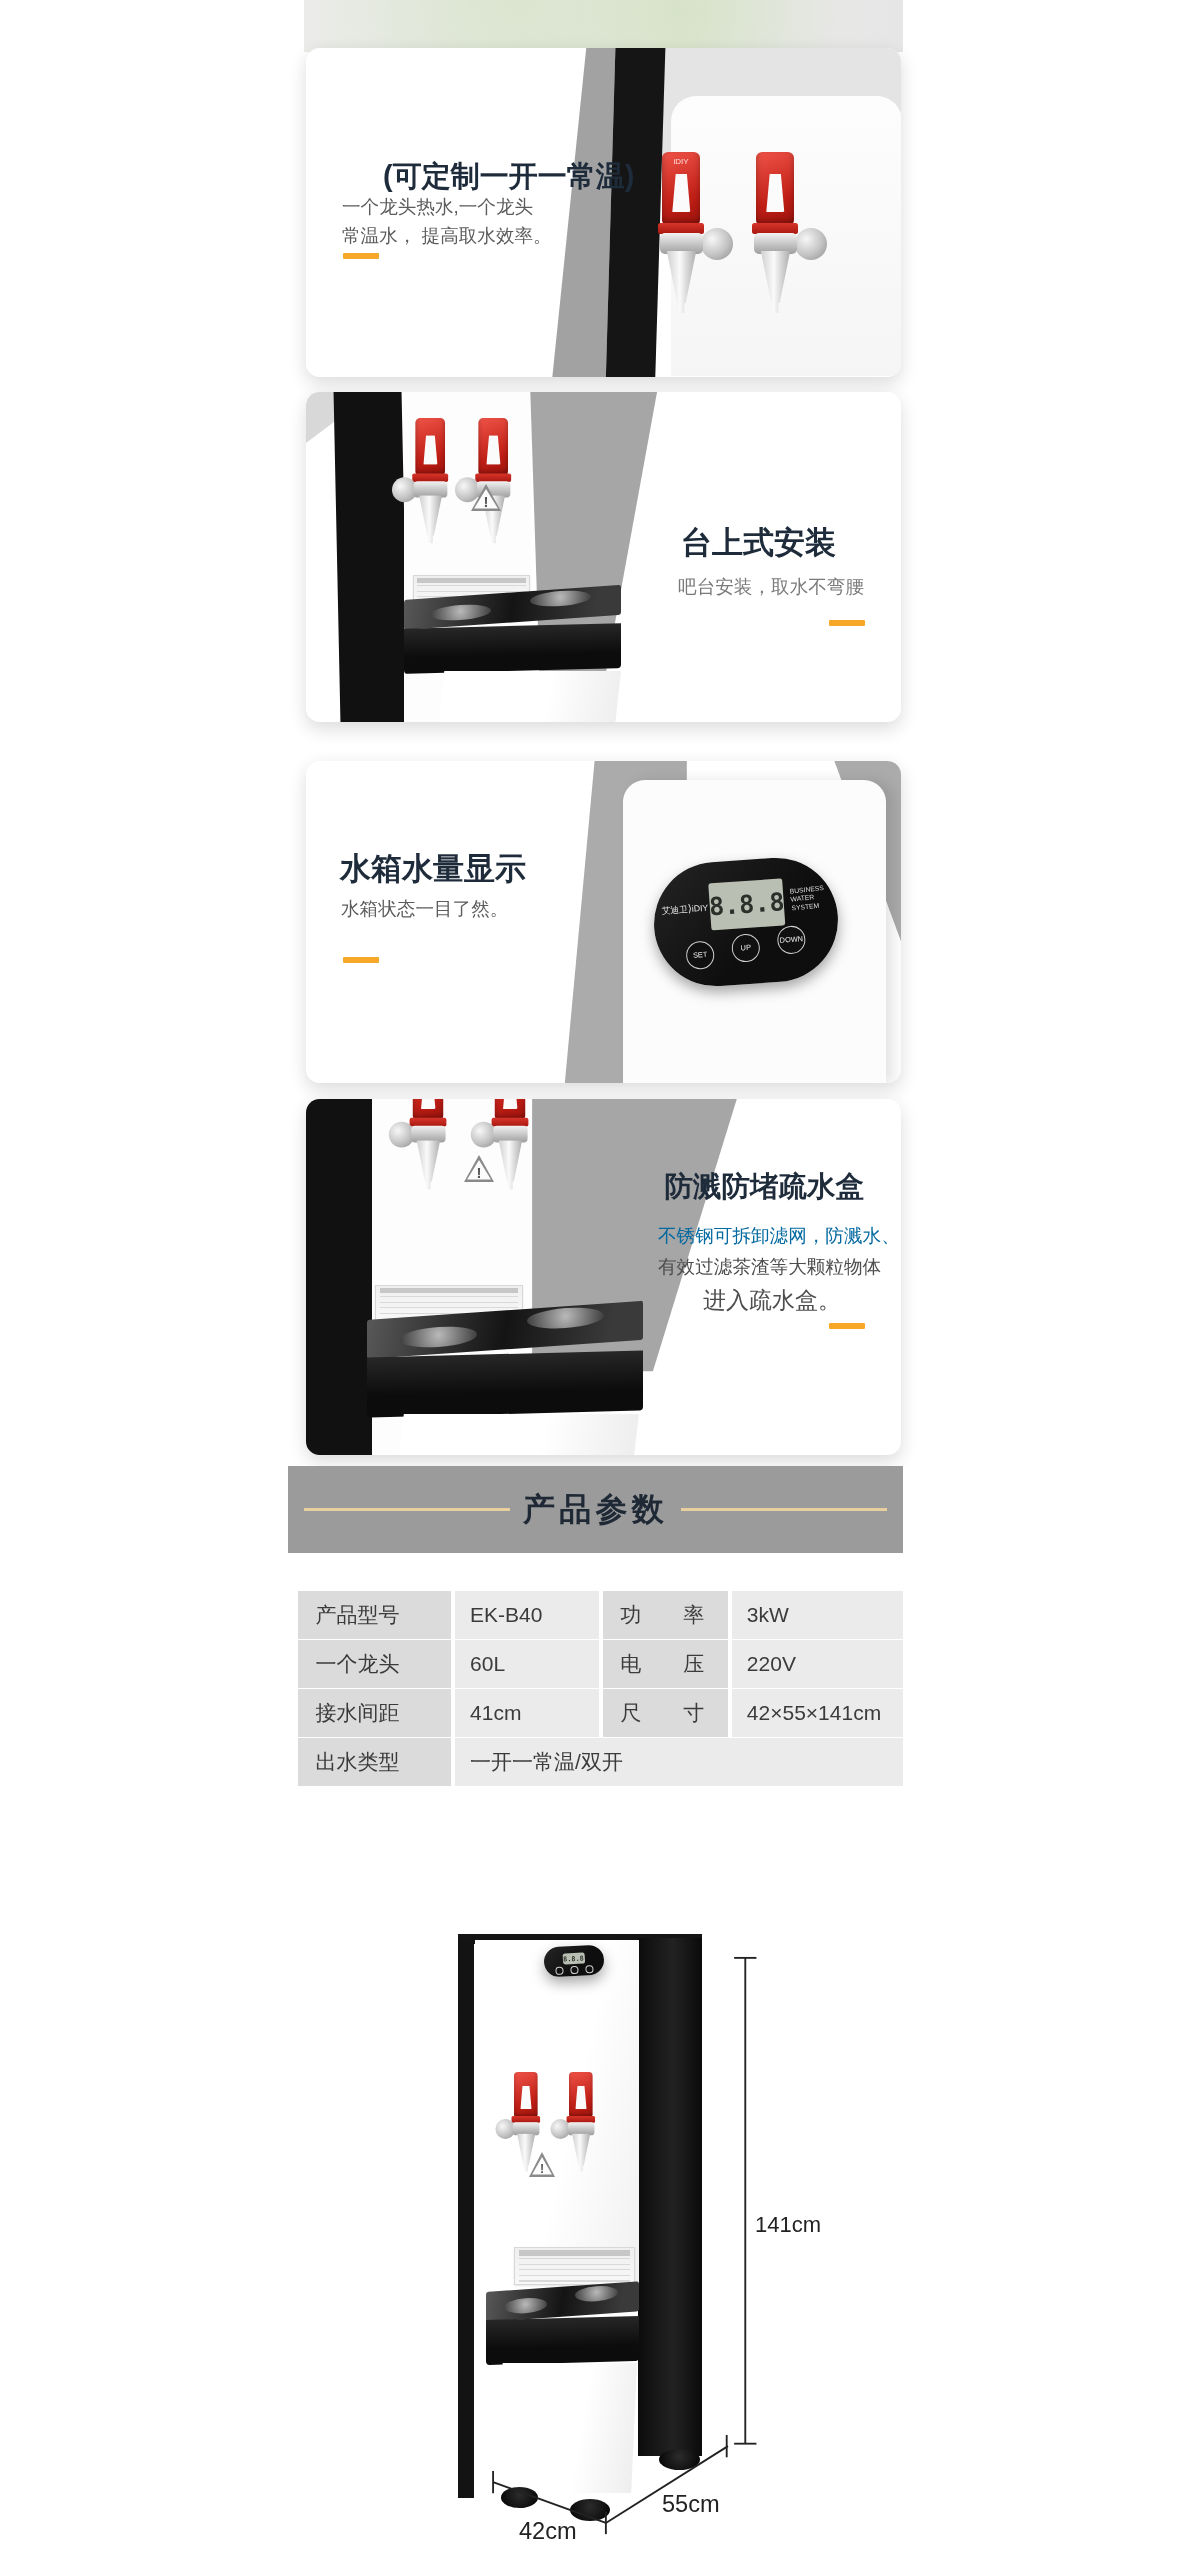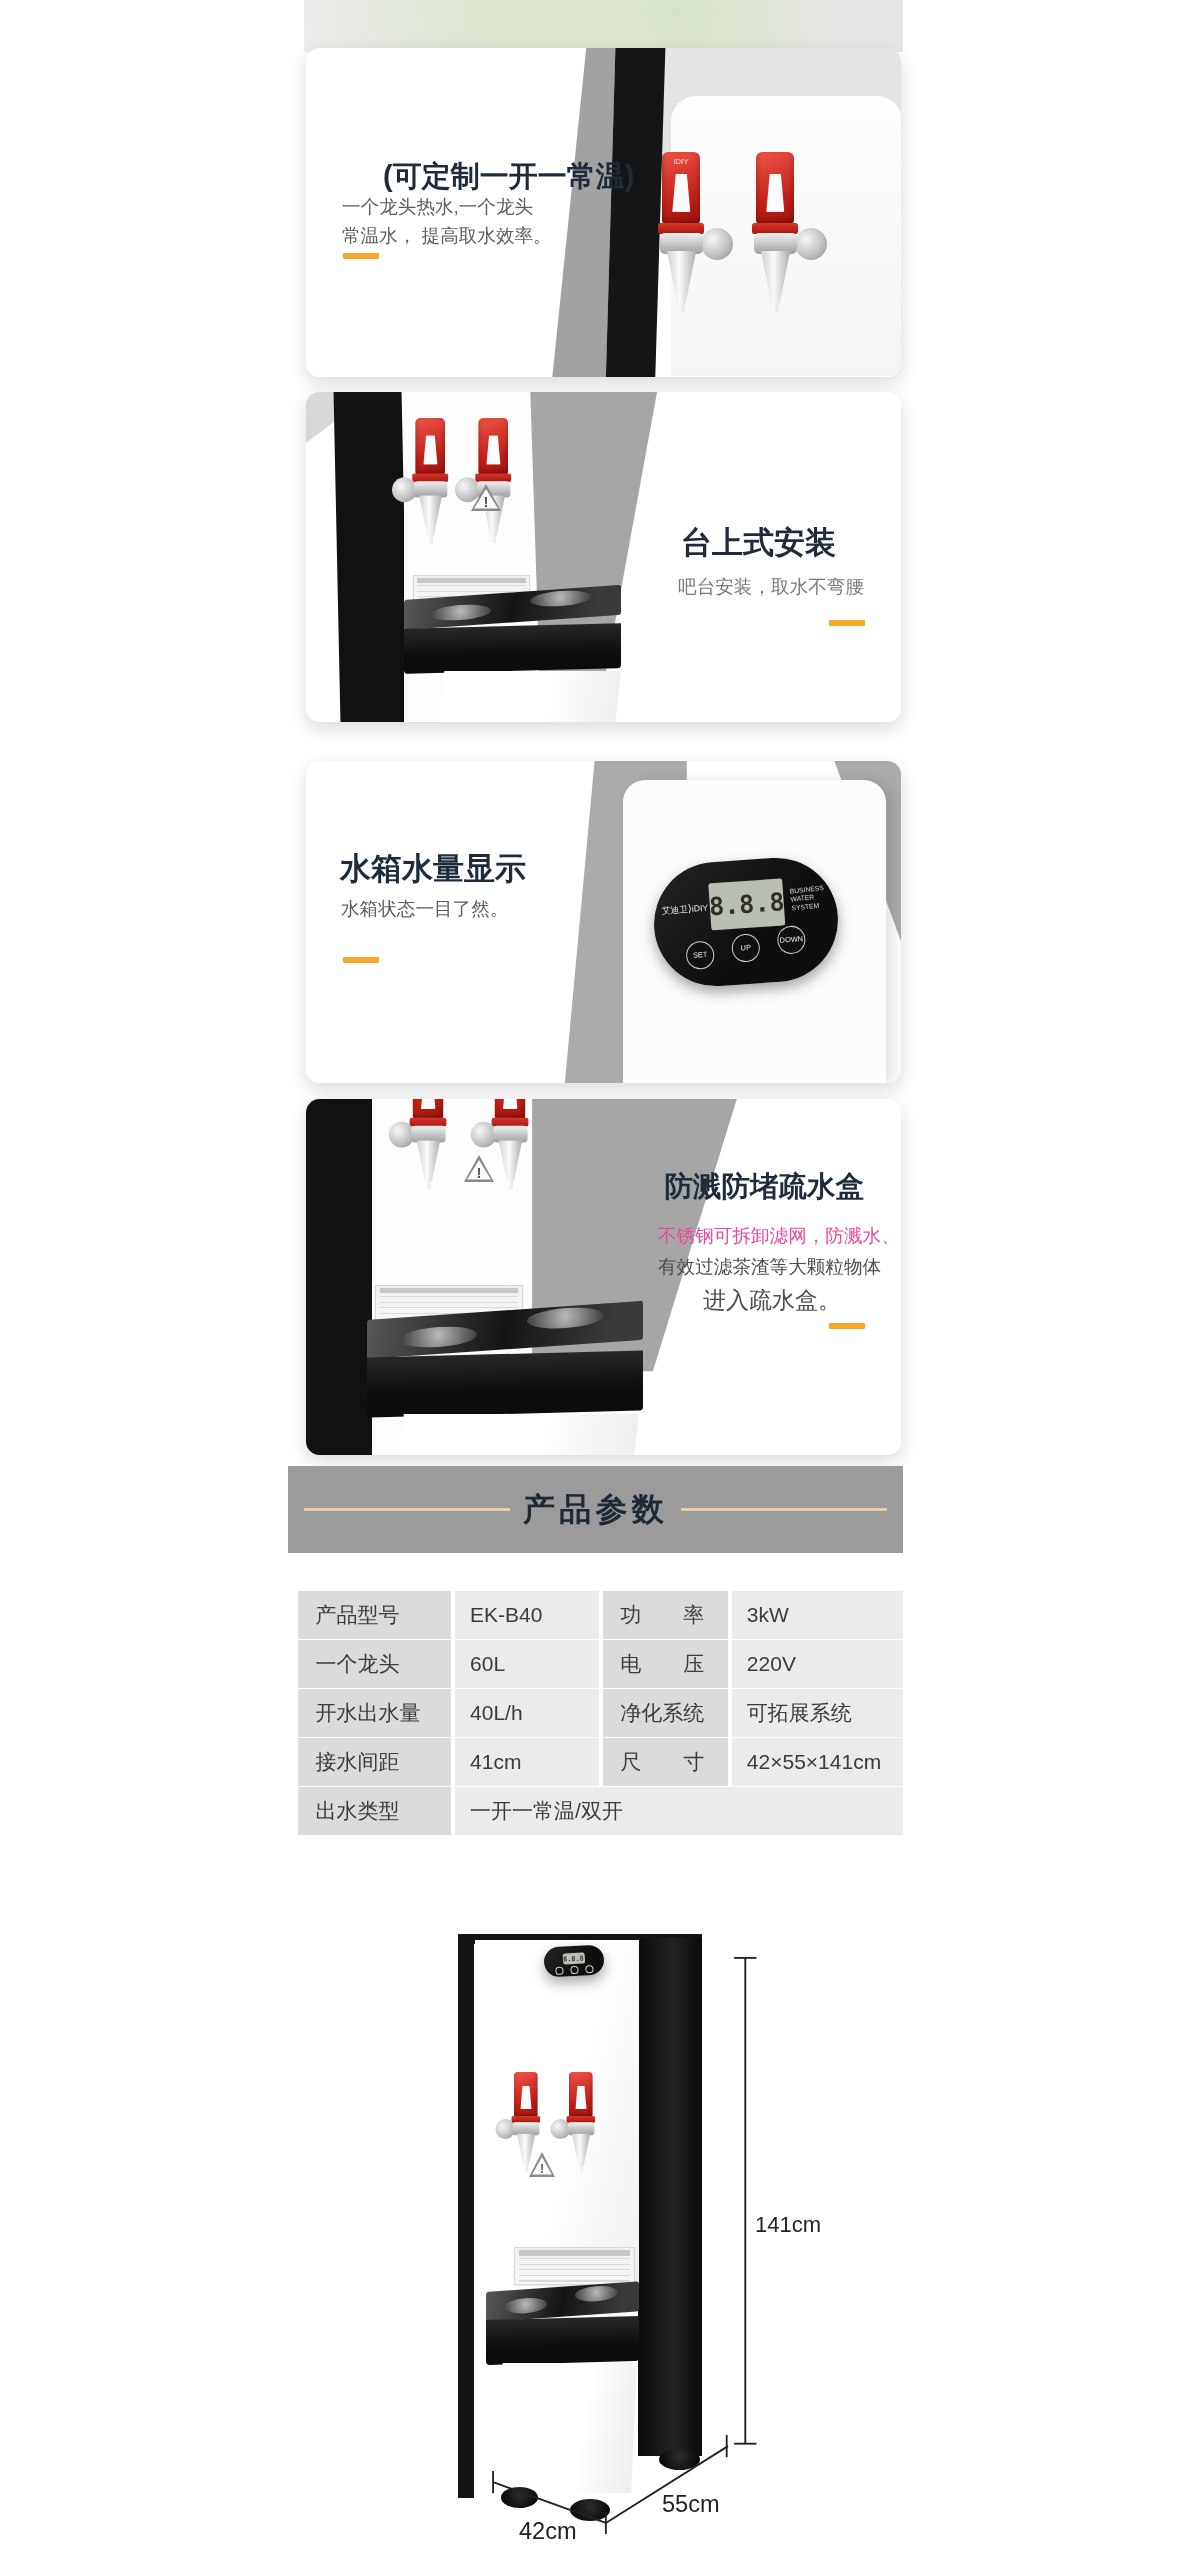--- a/index.html
+++ b/index.html
@@ -215,21 +215,21 @@
     </div>
   <div class="drain" style="left:61px;top:221px;width:276px;height:94px;">
     <div class="tray">
         <div class="grate" style="left:12%;top:30%;width:28%;height:50%;"></div>
         <div class="grate" style="left:58%;top:6%;width:28%;height:50%;"></div>
       </div>
     <div class="dfront"></div>
   </div>
   <div class="abs" style="left:88px;top:315px;width:245px;height:41px;background:linear-gradient(100deg,#fff 60%,#ededed);clip-path:polygon(4% 0,100% 0,98% 100%,2% 100%);"></div>
   <div class="abs f-title" style="left:347px;top:69px;width:211px;text-align:right;font-size:28.5px;">防溅防堵疏水盒</div>
-  <div class="abs" style="left:352px;top:124px;font-size:18.6px;color:#ec4899;">不锈钢可拆卸滤网，防溅水、</div>
+  <div class="abs" style="left:352px;top:124px;font-size:18.6px;color:#0369a1;">不锈钢可拆卸滤网，防溅水、</div>
   <div class="abs" style="left:352px;top:155px;font-size:18.6px;color:#4d4d4d;">有效过滤茶渣等大颗粒物体</div>
   <div class="abs" style="left:352px;top:186px;font-size:23px;color:#4d4d4d;margin-left:45px;">进入疏水盒。</div>
   <div class="dash" style="left:523px;top:224px;"></div>
 </div>
 
 <div class="band">
   <div class="line" style="left:16px;"></div>
   <div class="line" style="right:16px;"></div>
   <div class="bt">产品参数</div>
 </div>
@@ -239,26 +239,20 @@
     <div class="tc tlab" style="width:136px;">产品型号</div>
     <div class="tc tval" style="width:129px;">EK-B40</div>
     <div class="tc tlab" style="width:108px;">功　　率</div>
     <div class="tc tval" style="flex:1;">3kW</div>
   </div>
   <div class="trow">
     <div class="tc tlab" style="width:136px;">一个龙头</div>
     <div class="tc tval" style="width:129px;">60L</div>
     <div class="tc tlab" style="width:108px;">电　　压</div>
     <div class="tc tval" style="flex:1;">220V</div>
-  </div>
-  <div class="trow">
-    <div class="tc tlab" style="width:136px;">开水出水量</div>
-    <div class="tc tval" style="width:129px;">40L/h</div>
-    <div class="tc tlab" style="width:108px;">净化系统</div>
-    <div class="tc tval" style="flex:1;">可拓展系统</div>
   </div>
   <div class="trow">
     <div class="tc tlab" style="width:136px;">接水间距</div>
     <div class="tc tval" style="width:129px;">41cm</div>
     <div class="tc tlab" style="width:108px;">尺　　寸</div>
     <div class="tc tval" style="flex:1;">42×55×141cm</div>
   </div>
   <div class="trow">
     <div class="tc tlab" style="width:136px;">出水类型</div>
     <div class="tc tval" style="flex:1;">一开一常温/双开</div>

